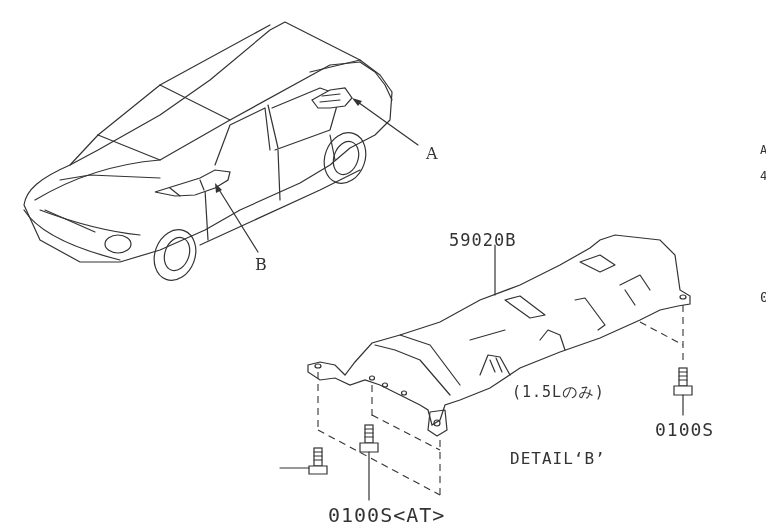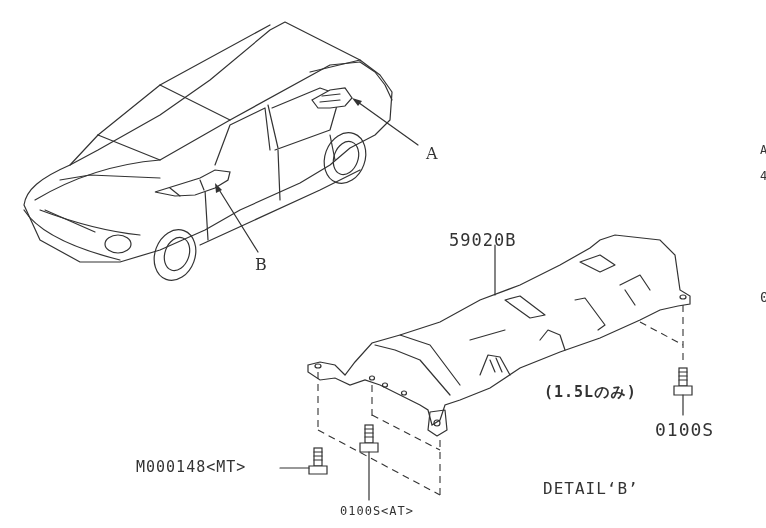--- a/index.html
+++ b/index.html
@@ -117,21 +117,20 @@
       <path class="ln" d="M679,372 L687,372 M679,376 L687,376 M679,380 L687,380"></path>
       <path class="fill" d="M674,386 L692,386 L692,395 L674,395 Z"></path>
       <path class="ln" d="M683,395 L683,415"></path>
     </g>
   </g>
 </svg>
 
 <span class="lbl serif" style="left:426px;top:146px;">A</span>
 <span class="lbl serif" style="left:255px;top:257px;">B</span>
 <span class="lbl" style="left:449px;top:232px;font-size:17px;">59020B</span>
-<span class="lbl" style="left:544px;top:385px;font-size:15px;font-weight:bold;">(1.5Lのみ)</span>
+<span class="lbl" style="left:512px;top:385px;font-size:15px;">(1.5Lのみ)</span>
 <span class="lbl" style="left:655px;top:421px;font-size:18px;">0100S</span>
-<span class="lbl" style="left:136px;top:460px;font-size:15px;">M000148&lt;MT&gt;</span>
-<span class="lbl" style="left:340px;top:505px;font-size:12px;text-align:right;">0100S&lt;AT&gt;</span>
-<span class="lbl" style="left:510px;top:481px;font-size:16px;margin-left:33px;">DETAIL‘B’</span>
+<span class="lbl" style="left:328px;top:505px;font-size:20px;text-align:right;">0100S&lt;AT&gt;</span>
+<span class="lbl" style="left:510px;top:451px;font-size:16px;">DETAIL‘B’</span>
 <span class="lbl" style="left:760px;top:144px;font-size:12px;">A</span>
 <span class="lbl" style="left:760px;top:170px;font-size:12px;">4</span>
 <span class="lbl" style="left:760px;top:290px;font-size:14px;">0</span>
 </div>
 
 </body></html>

